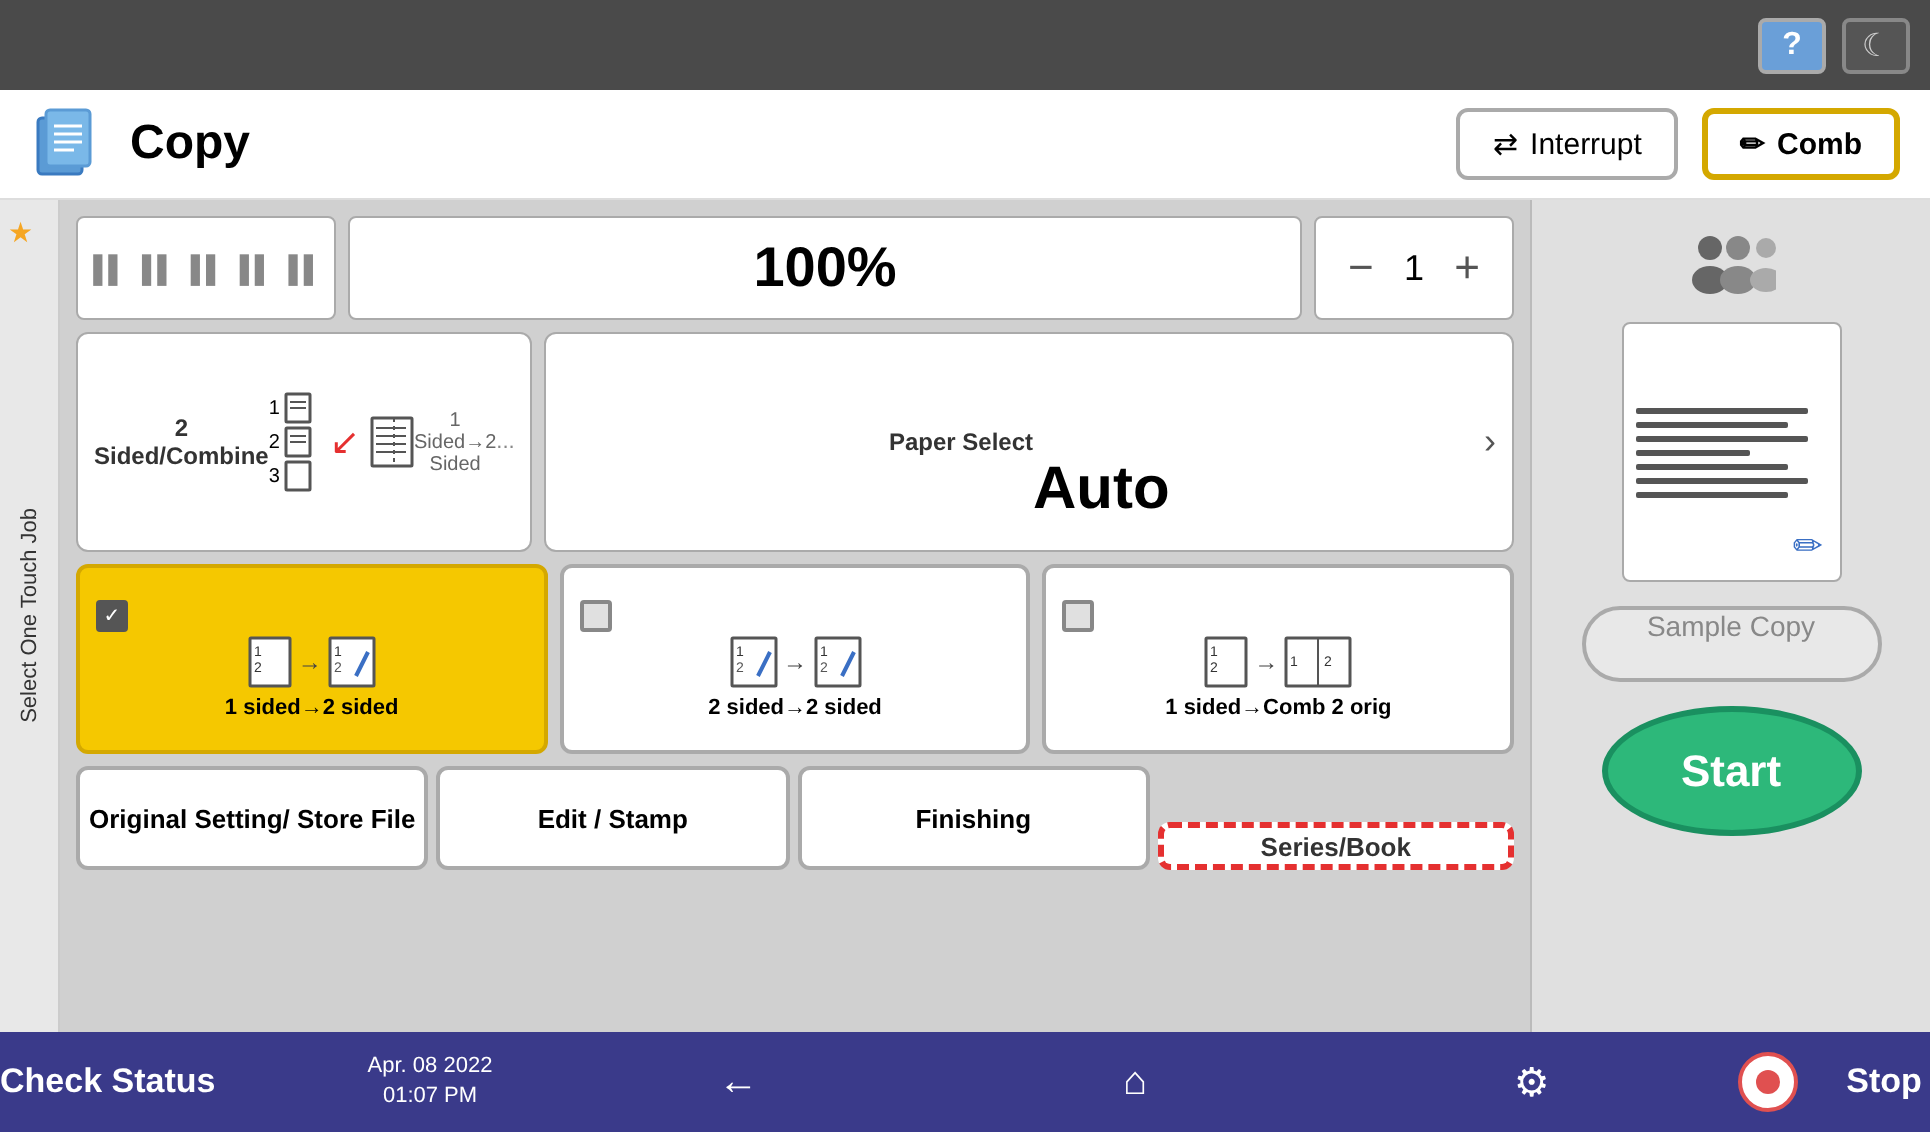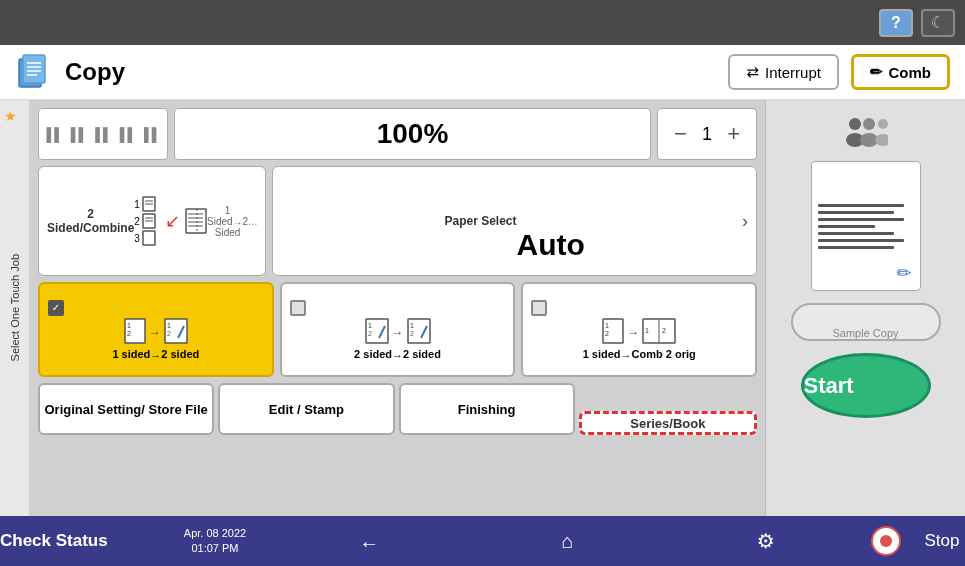--- a/index.html
+++ b/index.html
@@ -358,40 +358,40 @@
       right: 8px;
       font-size: 18px;
       color: #3a6fc4;
     }
     .sample-copy-btn {
       width: 150px;
       height: 38px;
       background: #e8e8e8;
       border: 2px solid #aaa;
       border-radius: 20px;
-      font-size: 11px;
-      cursor: pointer;
-      display: flex;
-      align-items: flex-end;
+      font-size: 14px;
+      cursor: pointer;
+      display: flex;
+      align-items: flex-start;
       justify-content: center;
       color: #888;
     }
     .start-btn {
       width: 130px;
       height: 65px;
       background: #2db87a;
       border: 3px solid #1a9060;
       border-radius: 50%;
       font-size: 22px;
       font-weight: bold;
       color: white;
       cursor: pointer;
       display: flex;
       align-items: center;
-      justify-content: flex-start;
+      justify-content: center;
     }
 
     
     .footer {
       height: 50px;
       background: #3a3a8a;
       display: flex;
       align-items: center;
       color: white;
       position: absolute;
@@ -426,21 +426,21 @@
       cursor: pointer;
       color: white;
     }
     .footer-stop {
       flex: 0 0 100px;
       display: flex;
       align-items: center;
       justify-content: center;
       gap: 24px;
       font-size: 17px;
-      font-weight: normal;
+      font-weight: bold;
       cursor: pointer;
       text-align: right;
     }
     .stop-circle {
       width: 30px;
       height: 30px;
       border-radius: 50%;
       border: 2px solid #e05050;
       background: white;
       display: flex;

